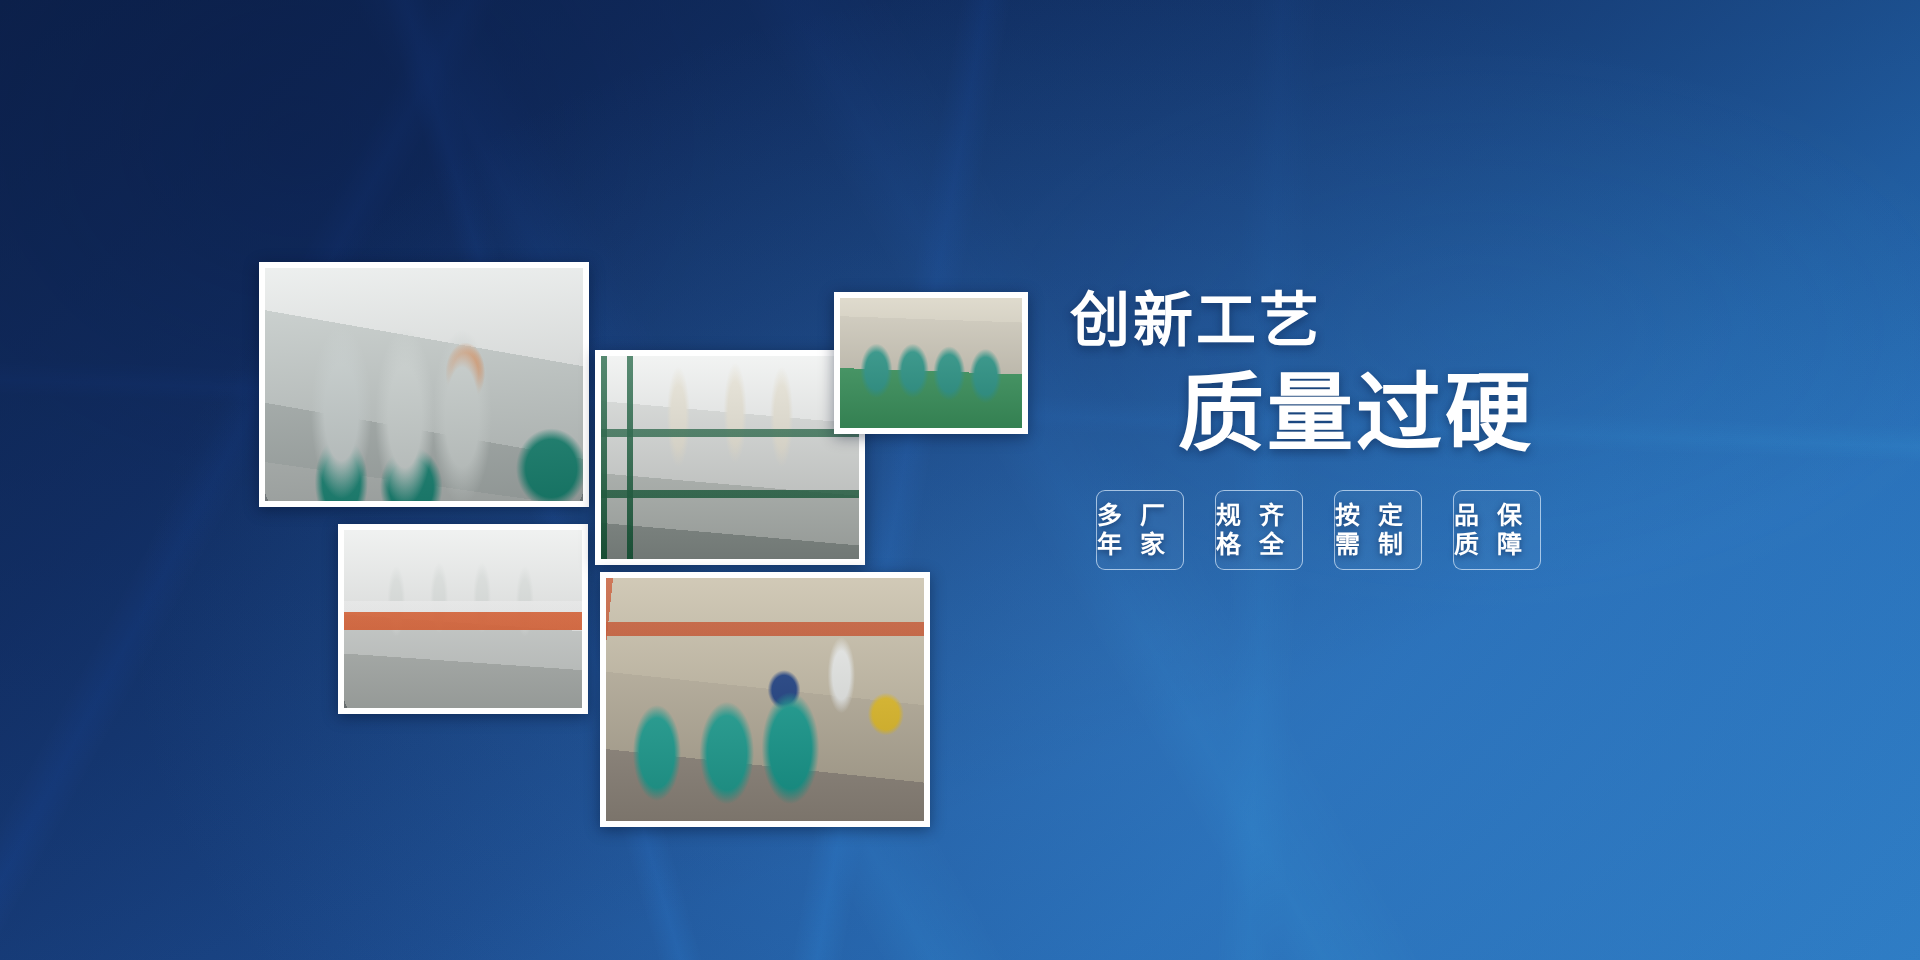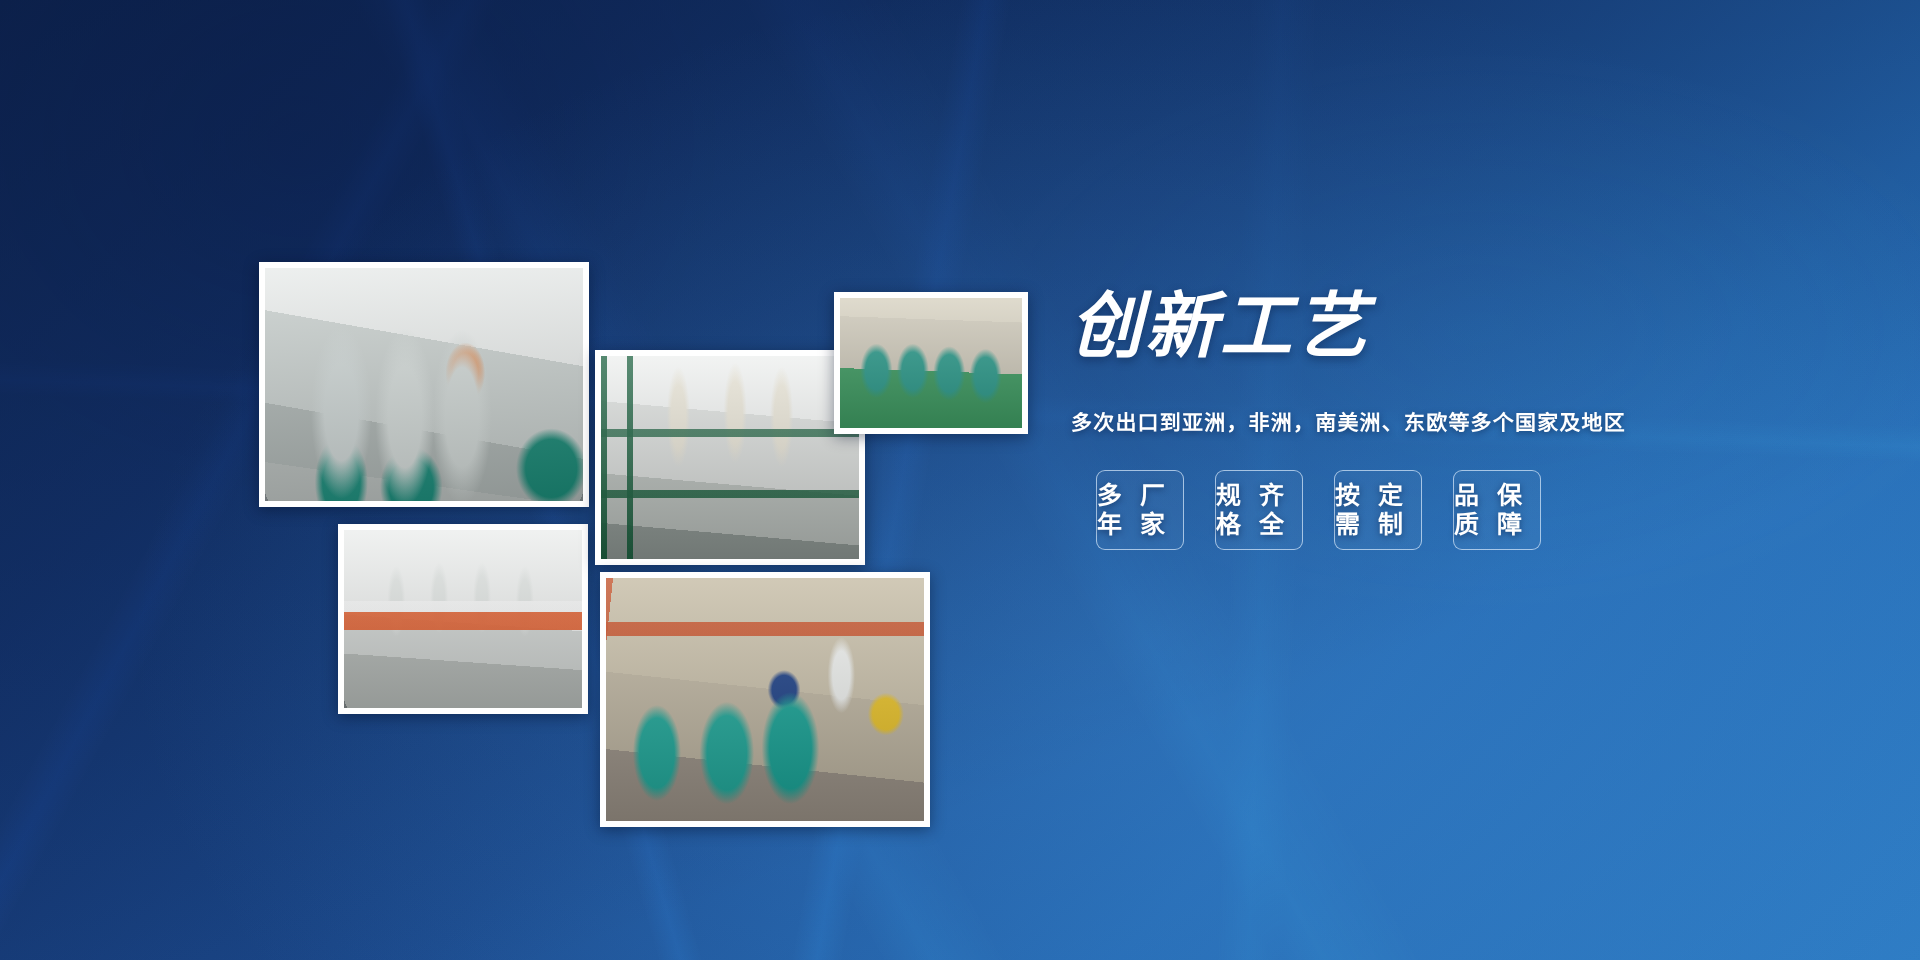--- a/index.html
+++ b/index.html
@@ -133,21 +133,21 @@
       linear-gradient(186deg,#c8bfa9 0 46%,#bdb4a0 46% 74%,#9a9186 74% 100%);
   }
 
   
   .copy{position:absolute;left:1070px;top:290px;width:760px;}
   .headline{
     color:#fff;font-weight:bold;letter-spacing:3px;line-height:1;
     text-shadow:0 3px 10px rgba(6,22,58,.45);
     font-family:"DejaVu Sans","Liberation Sans",sans-serif;
   }
-  .headline .l1{font-size:72px;display:block;font-style:italic;}
+  .headline .l1{font-size:60px;display:block;}
   .headline .l2{font-size:86px;display:block;margin-top:20px;padding-left:108px;}
   .subtitle{
     margin-top:44px;margin-left:1px;
     color:#ffffff;font-size:21px;font-weight:bold;letter-spacing:1.2px;
     text-shadow:0 2px 6px rgba(6,22,58,.5);
     font-family:"DejaVu Sans","Liberation Sans",sans-serif;
   }
   .badges{display:flex;gap:31px;margin-top:34px;margin-left:26px;}
   .badge{
     width:88px;height:80px;box-sizing:border-box;
@@ -184,23 +184,23 @@
     </div>
     <div class="photo" id="p5">
       <div class="inner"></div>
     </div>
   </div>
 
   <div class="copy">
 
     <div class="headline">
       <span class="l1">创新工艺</span>
-    </div>
-
-    <div class="subtitle">多次出口到亚洲，非洲，南美洲、东欧等多个国家及地区</div>
+      <span class="l2">质量过硬</span>
+    </div>
+
 
     <div class="badges">
       <div class="badge">
         <span>多年</span>
         <span>厂家</span>
       </div>
       <div class="badge">
         <span>规格</span>
         <span>齐全</span>
       </div>

